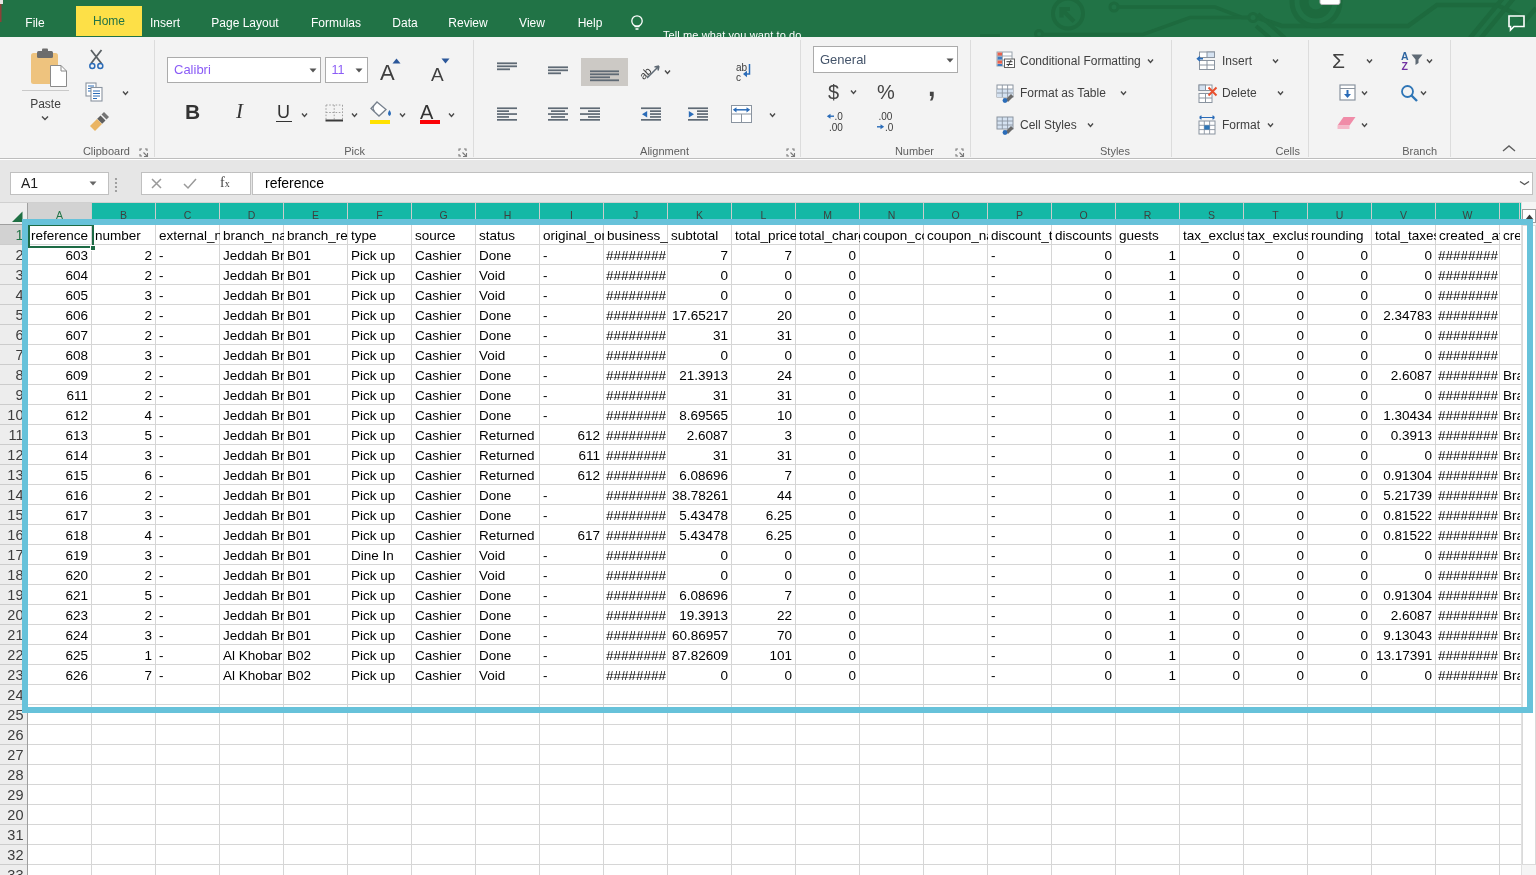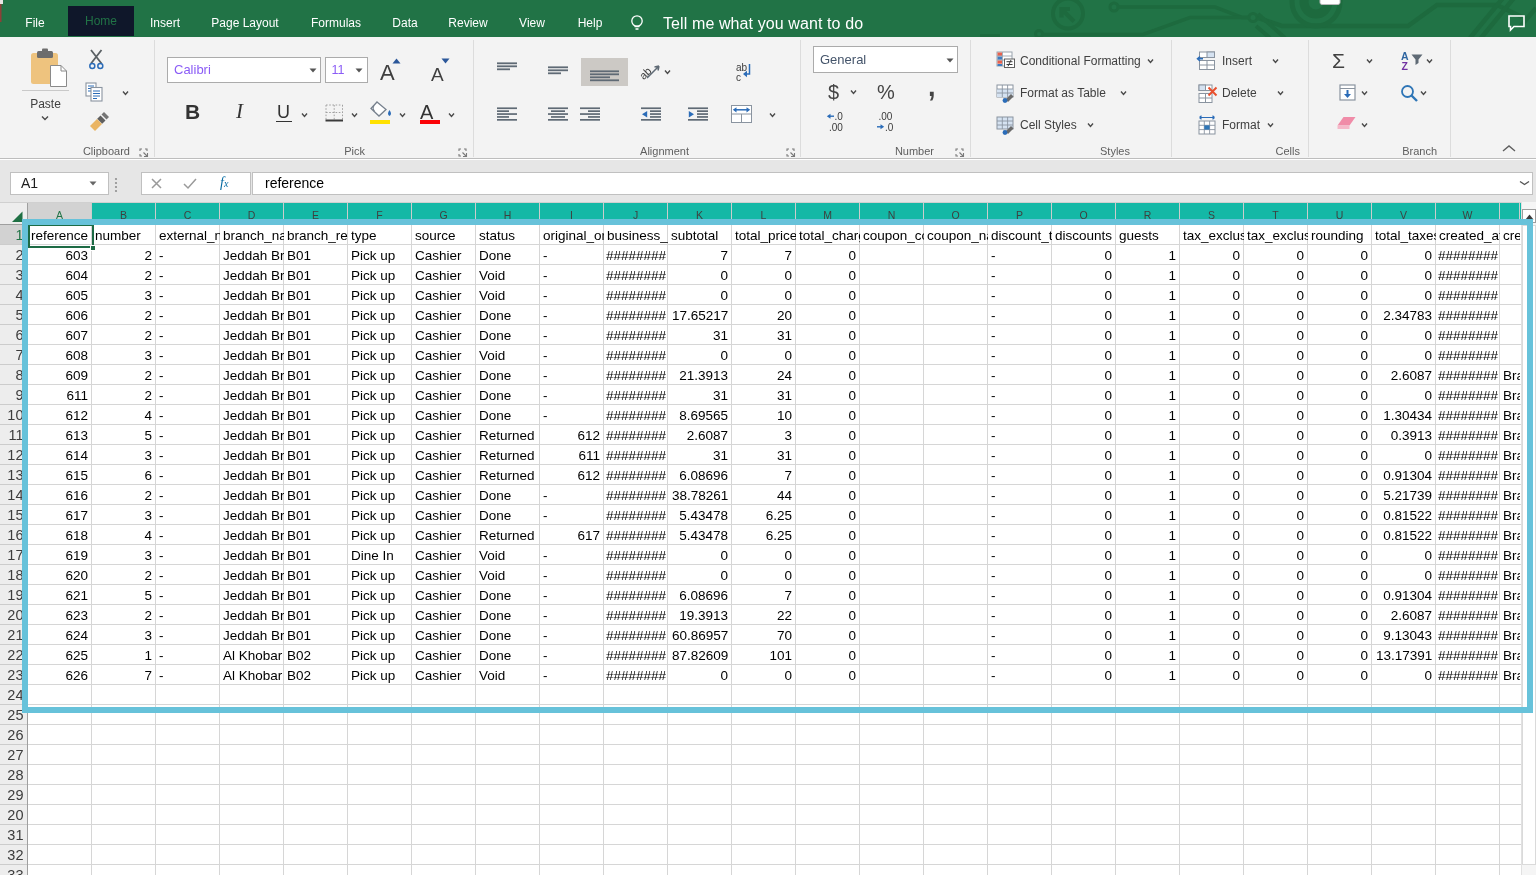--- a/index.html
+++ b/index.html
@@ -1,19 +1,19 @@
 <!DOCTYPE html>
 <html><head><meta charset="utf-8"><style>
 *{margin:0;padding:0;box-sizing:border-box}
 html,body{width:1536px;height:875px;overflow:hidden;background:#fff;
  font-family:"Liberation Sans",sans-serif;-webkit-font-smoothing:antialiased}
 .ab{position:absolute}
 .tabbar{left:0;top:0;width:1536px;height:37px;background:#217346;overflow:hidden}
 .tab{top:10px;height:27px;line-height:27px;color:#fff;font-size:12px;text-align:center}
-.hometab{left:68px;top:6px;width:66px;height:30px;background:#0f172a;color:#217346;line-height:31px;font-size:12px;text-align:center}
+.hometab{left:76px;top:6px;width:66px;height:30px;background:#fde047;color:#217346;line-height:31px;font-size:12px;text-align:center}
 .ribbon{left:0;top:37px;width:1536px;height:122px;background:#f3f3f3;border-bottom:1px solid #bdbdbd}
 .gsep{top:40px;width:1px;height:117px;background:#dcdcdc}
 .glabel{top:145px;font-size:11px;color:#5e5e5e;text-align:right;height:13px;line-height:13px}
 .rtext{font-size:12px;color:#404040;height:15px;line-height:15px}
 .combo{background:#fff;border:1px solid #ababab;font-size:14px;color:#8b5cf6}
 .fbar{left:0;top:160px;width:1536px;height:42px;background:#e6e6e6}
 .wbox{background:#fff;border:1px solid #c0c0c0}
 .colhdr{left:0;top:202px;width:1521px;height:23px;background:#14b8a6;border-top:1px solid #d0d0d0;border-bottom:1px solid #9f9f9f;overflow:hidden}
 .colhdr span{display:inline-block;height:23px;line-height:24px;text-align:center;font-size:10.5px;color:#3f3f3f;border-right:1px solid #cccccc;vertical-align:top}
 .rowhdr{left:0;top:225px;width:28px;height:650px;background:#ededed;border-right:1px solid #9f9f9f}
@@ -58,21 +58,21 @@
 </g>
 </svg>
     <div class="ab tab" style="left:10px;width:50px">File</div>
     <div class="ab tab" style="left:139px;width:52px">Insert</div>
     <div class="ab tab" style="left:205px;width:80px">Page Layout</div>
     <div class="ab tab" style="left:306px;width:60px">Formulas</div>
     <div class="ab tab" style="left:383px;width:44px">Data</div>
     <div class="ab tab" style="left:440px;width:56px">Review</div>
     <div class="ab tab" style="left:510px;width:44px">View</div>
     <div class="ab tab" style="left:569px;width:42px">Help</div>
-<div class="ab" style="left:663px;top:10px;height:27px;line-height:27px;color:#fff;font-size:16px;letter-spacing:0.1px">Tell me what you want to do</div>
+<div class="ab" style="left:663px;top:22px;height:27px;line-height:27px;color:#fff;font-size:11px;letter-spacing:0.1px">Tell me what you want to do</div>
 </div>
 <div class="ab hometab">Home</div>
 
 <div class="ab ribbon"></div>
 <div class="ab gsep" style="left:154px"></div>
 <div class="ab gsep" style="left:472.5px"></div>
 <div class="ab gsep" style="left:800px"></div>
 <div class="ab gsep" style="left:969.5px"></div>
 <div class="ab gsep" style="left:1171px"></div>
 <div class="ab gsep" style="left:1308px"></div>
@@ -389,21 +389,21 @@
     <circle cx="2" cy="10" r="1.1" fill="#909090"></circle>
     <circle cx="2" cy="14" r="1.1" fill="#909090"></circle>
   </svg>
 <div class="ab wbox" style="left:141px;top:172px;width:110px;height:23px"></div>
 <svg class="ab" style="left:151px;top:178px" width="12" height="12">
     <path d="M1 1 L10 10 M10 1 L1 10" stroke="#9a9a9a" stroke-width="1.5"></path>
   </svg>
 <svg class="ab" style="left:183px;top:178px" width="14" height="12">
     <path d="M1 6 L5 10 L13 1" stroke="#9a9a9a" stroke-width="1.5" fill="none"></path>
   </svg>
-<div class="ab" style="left:220px;top:175px;font-size:14px;font-style:italic;font-family:'Liberation Serif',serif;color:#0369a1">f<span style="font-size:10px">x</span></div>
+<div class="ab" style="left:220px;top:175px;font-size:14px;font-family:'Liberation Serif',serif;color:#404040">f<span style="font-size:10px">x</span></div>
 <div class="ab wbox" style="left:252px;top:172px;width:1281px;height:23px;line-height:21px;font-size:14px;color:#000;padding-left:12px">reference</div>
 <svg class="ab" style="left:1519px;top:180px" width="11" height="7">
     <path d="M1 1.5 L5.5 4.5 L10 1.5" stroke="#555" fill="none" stroke-width="1.4"></path>
   </svg>
 <div class="ab colhdr"><span style="width:28px;border-right:1px solid #9f9f9f;background:#ededed"></span><span style="width:64px;background:#d2d2d2;color:#217346;">A</span><span style="width:64px;">B</span><span style="width:64px;">C</span><span style="width:64px;">D</span><span style="width:64px;">E</span><span style="width:64px;">F</span><span style="width:64px;">G</span><span style="width:64px;">H</span><span style="width:64px;">I</span><span style="width:64px;">J</span><span style="width:64px;">K</span><span style="width:64px;">L</span><span style="width:64px;">M</span><span style="width:64px;">N</span><span style="width:64px;">O</span><span style="width:64px;">P</span><span style="width:64px;">Q</span><span style="width:64px;">R</span><span style="width:64px;">S</span><span style="width:64px;">T</span><span style="width:64px;">U</span><span style="width:64px;">V</span><span style="width:64px;">W</span><span style="width:20px"></span></div>
 <svg class="ab" style="left:0px;top:202px" width="28" height="23">
     <path d="M22.5 9.5 L22.5 20 L12 20 Z" fill="#1f7044"></path>
   </svg>
 <div class="ab rowhdr" style="height:650px;overflow:hidden">
     <div style="background:#d2d2d2;color:#217346;">1</div>

